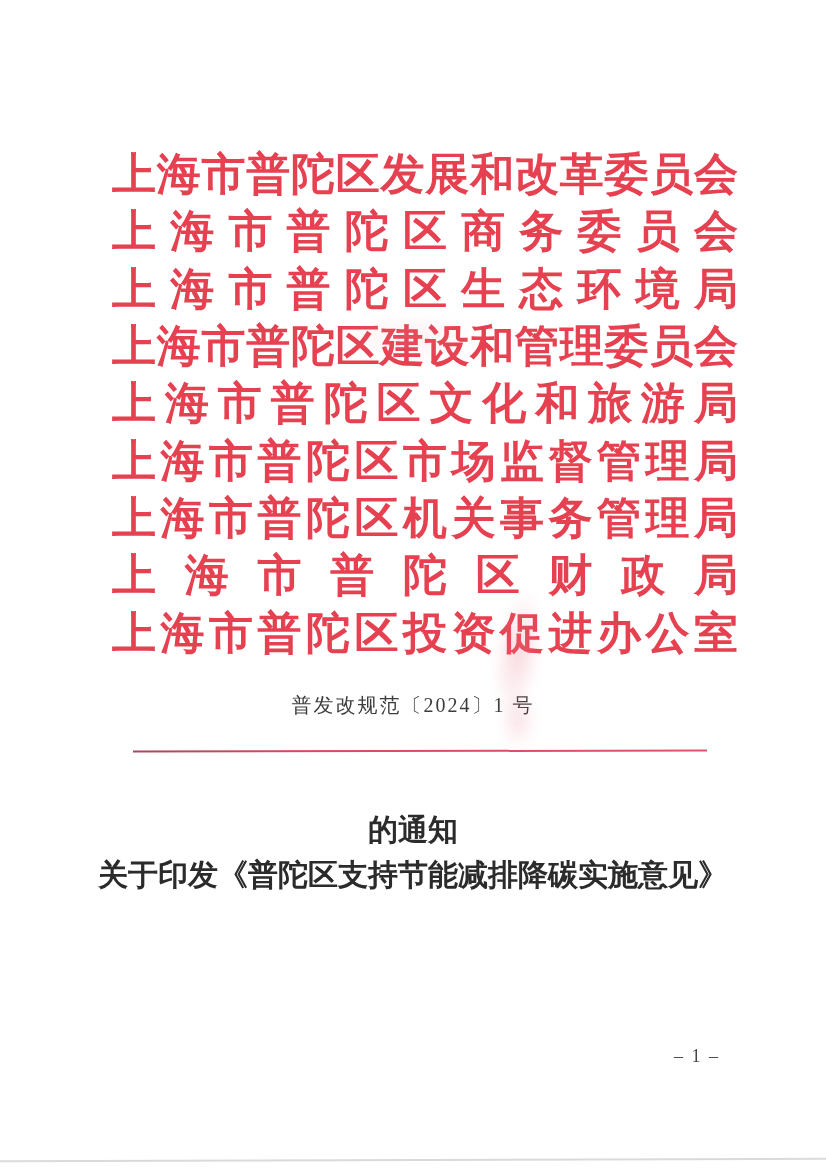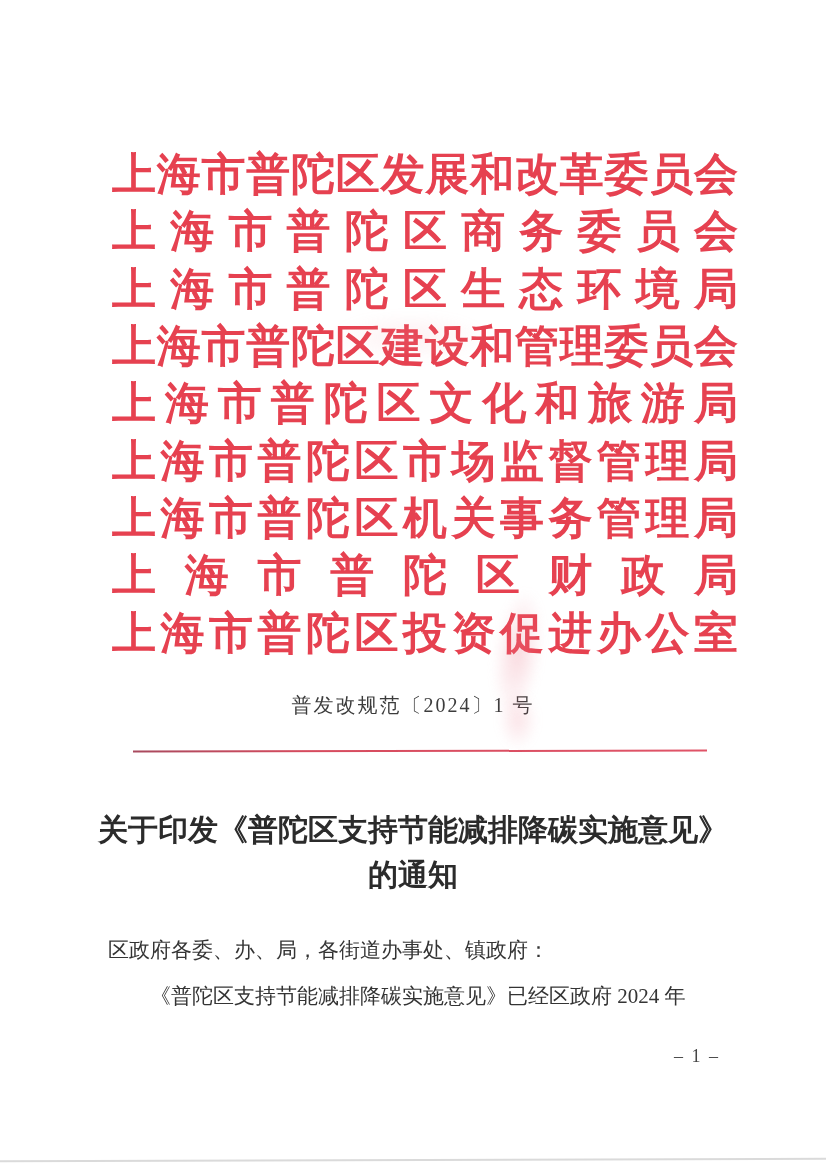--- a/index.html
+++ b/index.html
@@ -260,28 +260,24 @@
         <span>公</span>
         <span>室</span>
       </div>
   </div>
 
   <div class="doc-number">普发改规范〔2024〕1 号</div>
 
   <div class="red-rule"></div>
 
   <div class="title">
+    <div class="title-line">的通知</div>
     <div class="title-line">关于印发《普陀区支持节能减排降碳实施意见》</div>
-    <div class="title-line">的通知</div>
   </div>
 
-  <div class="body-text">
-    <div>区政府各委、办、局，各街道办事处、镇政府：</div>
-    <div class="body-line-indent">《普陀区支持节能减排降碳实施意见》已经区政府 2024 年</div>
-  </div>
 
   <div class="page-number">– 1 –</div>
 
   <div class="smudge smudge-1"></div>
   <div class="smudge smudge-2"></div>
   <div class="smudge smudge-3"></div>
   <div class="scan-edge"></div>
 
 </div>
 

